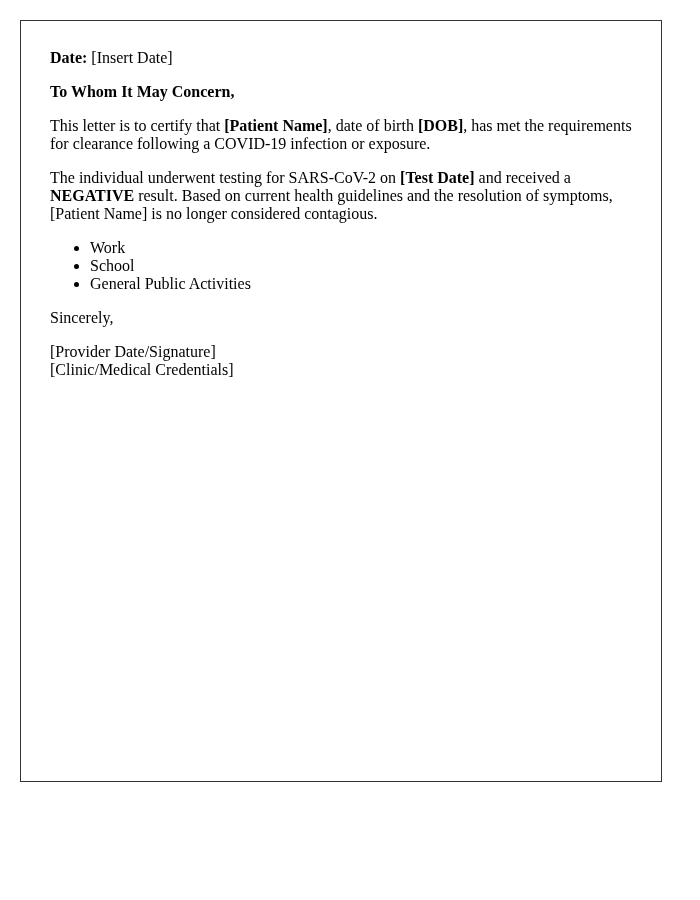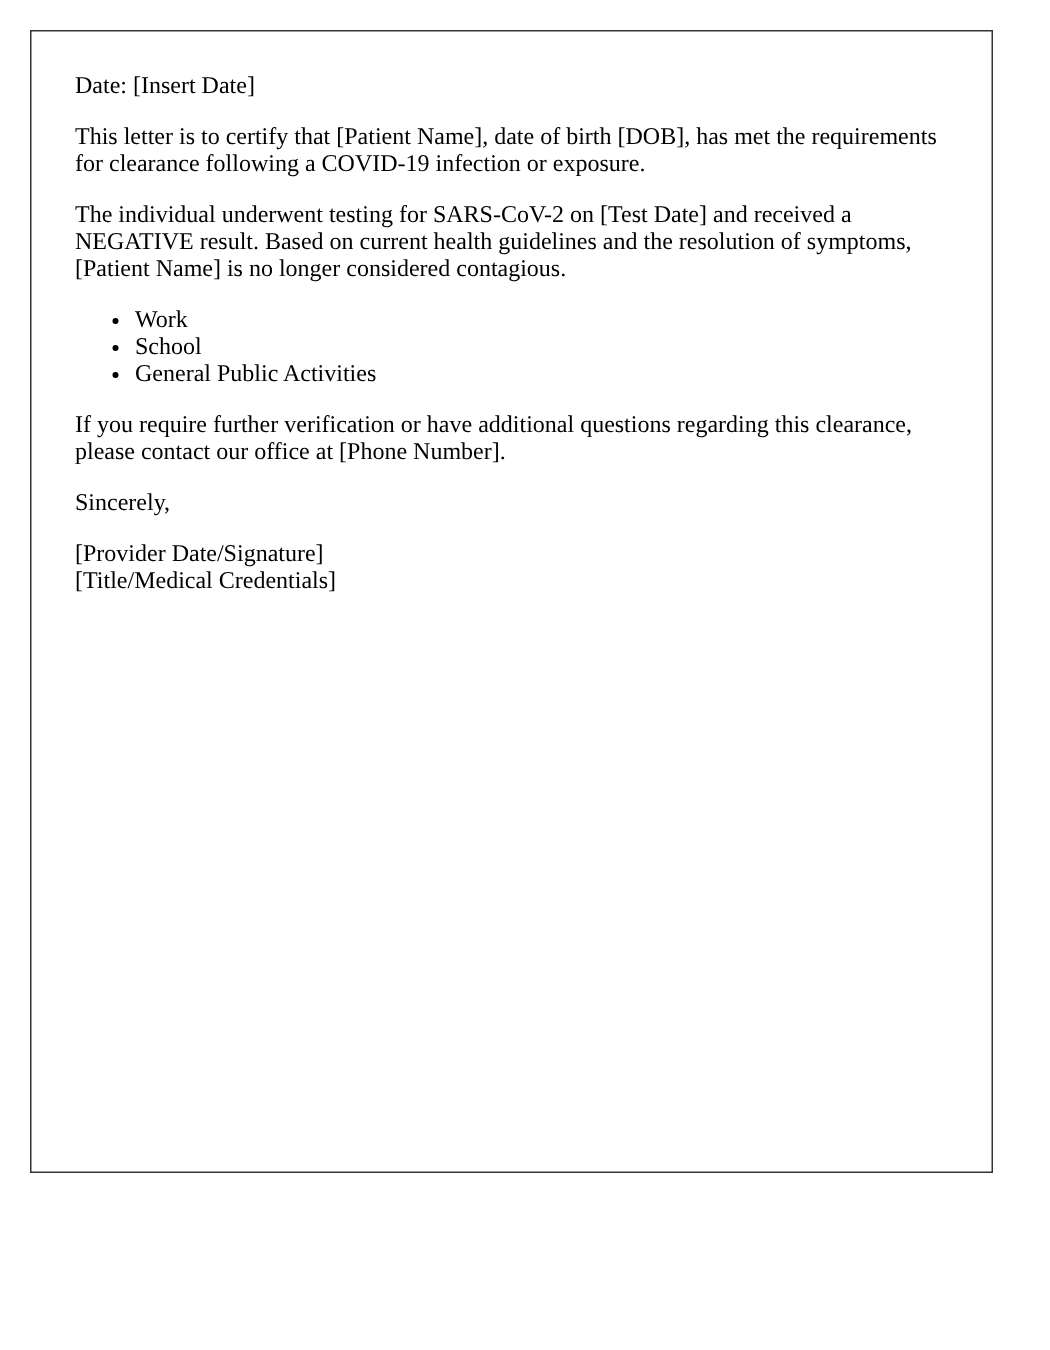--- a/index.html
+++ b/index.html
@@ -10,36 +10,36 @@
     border: 1px solid #333;
     box-sizing: content-box;
   }
   .content {
     position: absolute; left: 29px; top: 28px; width: 590px;
     font-size: 16px; line-height: 18px;
   }
   p { margin: 0 0 16px 0; }
   ul { margin: 16px 0 16px 0; padding-left: 40px; }
   li { line-height: 18px; }
-  b { font-weight: normal; }
+  b { font-weight: bold; }
   .sig div { line-height: 18px; }
 </style>
 </head>
 <body>
 
 <div class="page">
   <div class="content">
     <p><b>Date:</b><span> [Insert Date]</span></p>
+    <p><b>To Whom It May Concern,</b></p>
     <p><span>This letter is to certify that </span><b>[Patient Name]</b><span>, date of birth </span><b>[DOB]</b><span>, has met the requirements for clearance following a COVID-19 infection or exposure.</span></p>
     <p><span>The individual underwent testing for SARS-CoV-2 on </span><b>[Test Date]</b><span> and received a </span><b>NEGATIVE</b><span> result. Based on current health guidelines and the resolution of symptoms, [Patient Name] is no longer considered contagious.</span></p>
     <ul>
       <li>Work</li>
       <li>School</li>
       <li>General Public Activities</li>
     </ul>
-    <p>If you require further verification or have additional questions regarding this clearance, please contact our office at [Phone Number].</p>
     <p>Sincerely,</p>
     <div class="sig">
       <div>[Provider Date/Signature]</div>
-      <div>[Title/Medical Credentials]</div>
+      <div>[Clinic/Medical Credentials]</div>
     </div>
   </div>
 </div>
 
 </body></html>

